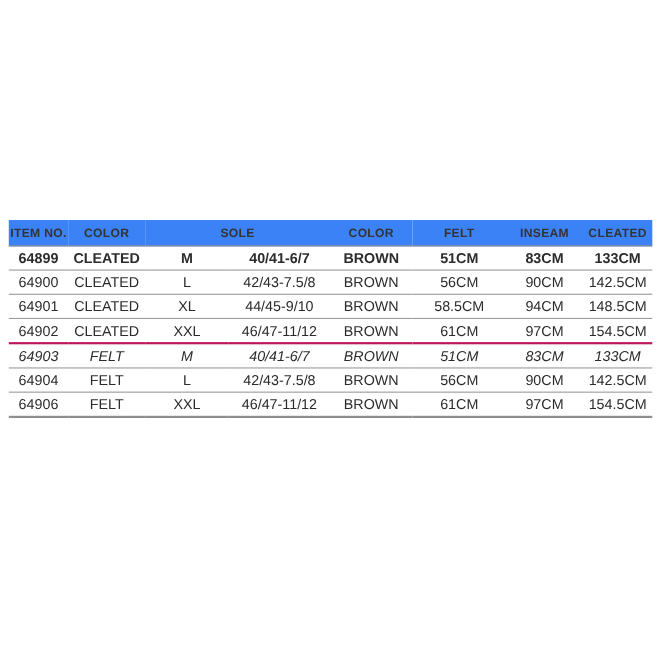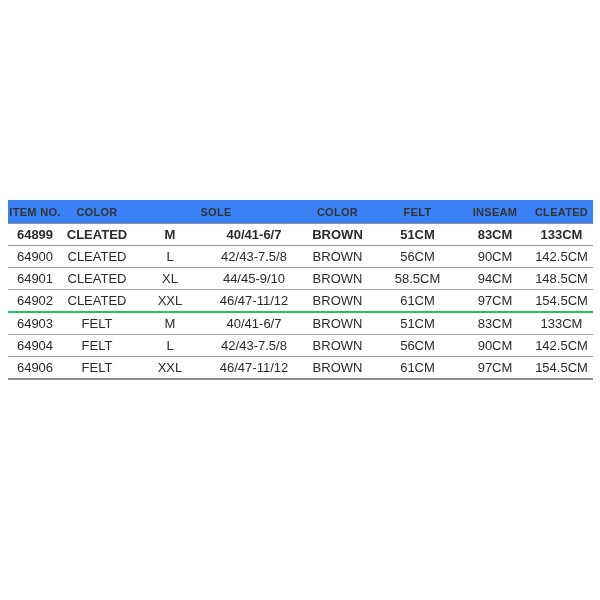--- a/index.html
+++ b/index.html
@@ -47,21 +47,22 @@
     text-align: center;
     border-top: 1px solid #9a9a9a;
     white-space: nowrap;
     overflow: hidden;
   }
   table.size-chart tbody tr:first-child td {
     border-top: none;
     font-weight: bold;
   }
   table.size-chart tbody tr.section-start td {
-    border-top: 2px solid #22c55e;
+    border-top: 2px solid #be185d;
+    font-style: italic;
   }
   table.size-chart tbody tr:last-child td {
     border-bottom: 2px solid #8e8e8e;
     text-align: center;
   }
 </style>
 </head>
 <body>
 
 <div class="canvas">

